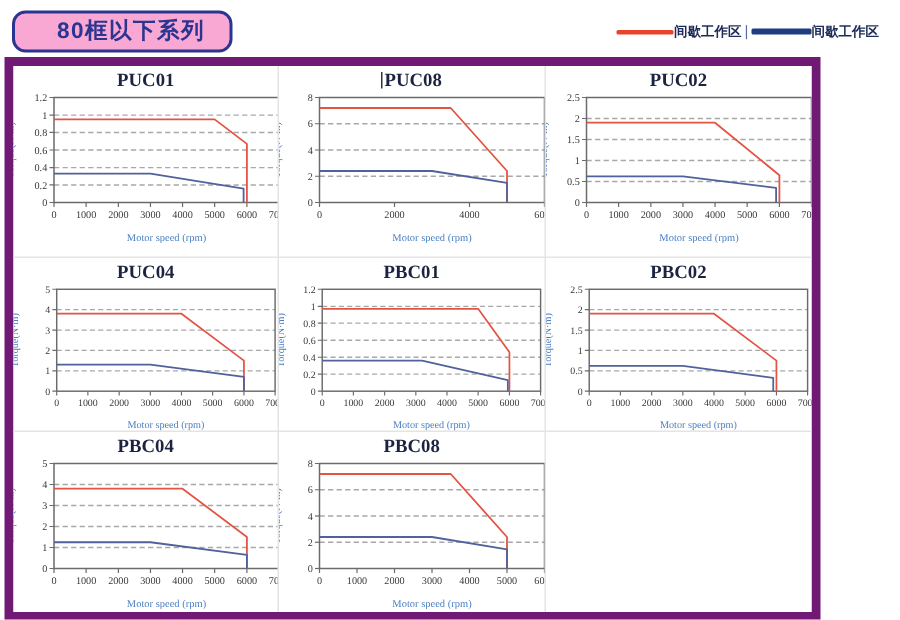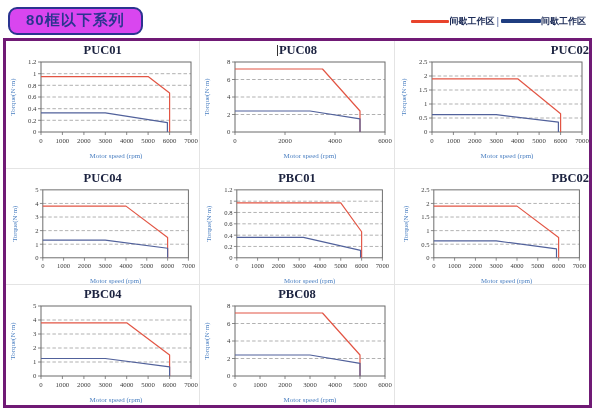--- a/index.html
+++ b/index.html
@@ -7,46 +7,46 @@
     width:600px;height:413px;overflow:hidden;
     font-family:"Liberation Sans",sans-serif;
     position:relative;
   }
   .topbar{
     height:38px;display:flex;align-items:center;justify-content:space-between;
     padding:4px 10px 0 8px;box-sizing:border-box;
   }
   .series-badge{
     border:2px solid #2b3490;border-radius:9px;
-    padding:2px 16px 3px 16px;
+    padding:2px 16px 3px 28px;
     font-size:15px;font-weight:bold;color:#2b3490;
     font-family:"Liberation Sans",sans-serif;letter-spacing:1px;
-    background:#d946ef;
+    background:#f9a8d4;
   }
   .legend{display:flex;align-items:center;gap:0;padding-right:4px;}
   .legend .swatch{display:inline-block;height:3px;border-radius:1px;}
   .legend .sw-red{width:38px;background:#e8432c;}
   .legend .sw-blue{width:40px;background:#1f3d80;height:4px;}
   .legend .lbl{font-size:9px;font-weight:bold;color:#1c2b57;}
   .legend .sep{font-size:10px;color:#5a6b9e;padding:0 2px;}
 
   .chart-grid{
-    margin:0 7px 0 3px;width:589px;box-sizing:border-box;
-    border:3px solid #701a75;
+    margin:0 7px 0 3px;width:544px;box-sizing:border-box;
+    border:6px solid #701a75;
     display:grid;
     grid-template-columns:1fr 1fr 1fr;
     grid-template-rows:128px 116px 120px;
     background:#fff;
   }
   .cell{
     border-right:1px solid #e4e4e4;border-bottom:1px solid #e4e4e4;
     box-sizing:border-box;display:flex;flex-direction:column;align-items:center;
     padding-top:2px;overflow:hidden;background:#fff;
   }
-  .cell:nth-child(3n){border-right:none;align-items:flex-end;}
+  .cell:nth-child(3n){border-right:none;}
   .cell:nth-child(n+7){border-bottom:none;}
   .ctitle{
     font-family:"Liberation Serif",serif;font-weight:bold;
     font-size:12.5px;color:#1c2340;line-height:14px;height:14px;
     display:flex;align-items:center;justify-content:center;
   }
   .caret{display:none;width:1px;height:11px;background:#333;margin-right:1px;}
   svg text.tk{
     font-family:"Liberation Serif",serif;font-size:6.8px;fill:#3a3a3a;
   }

